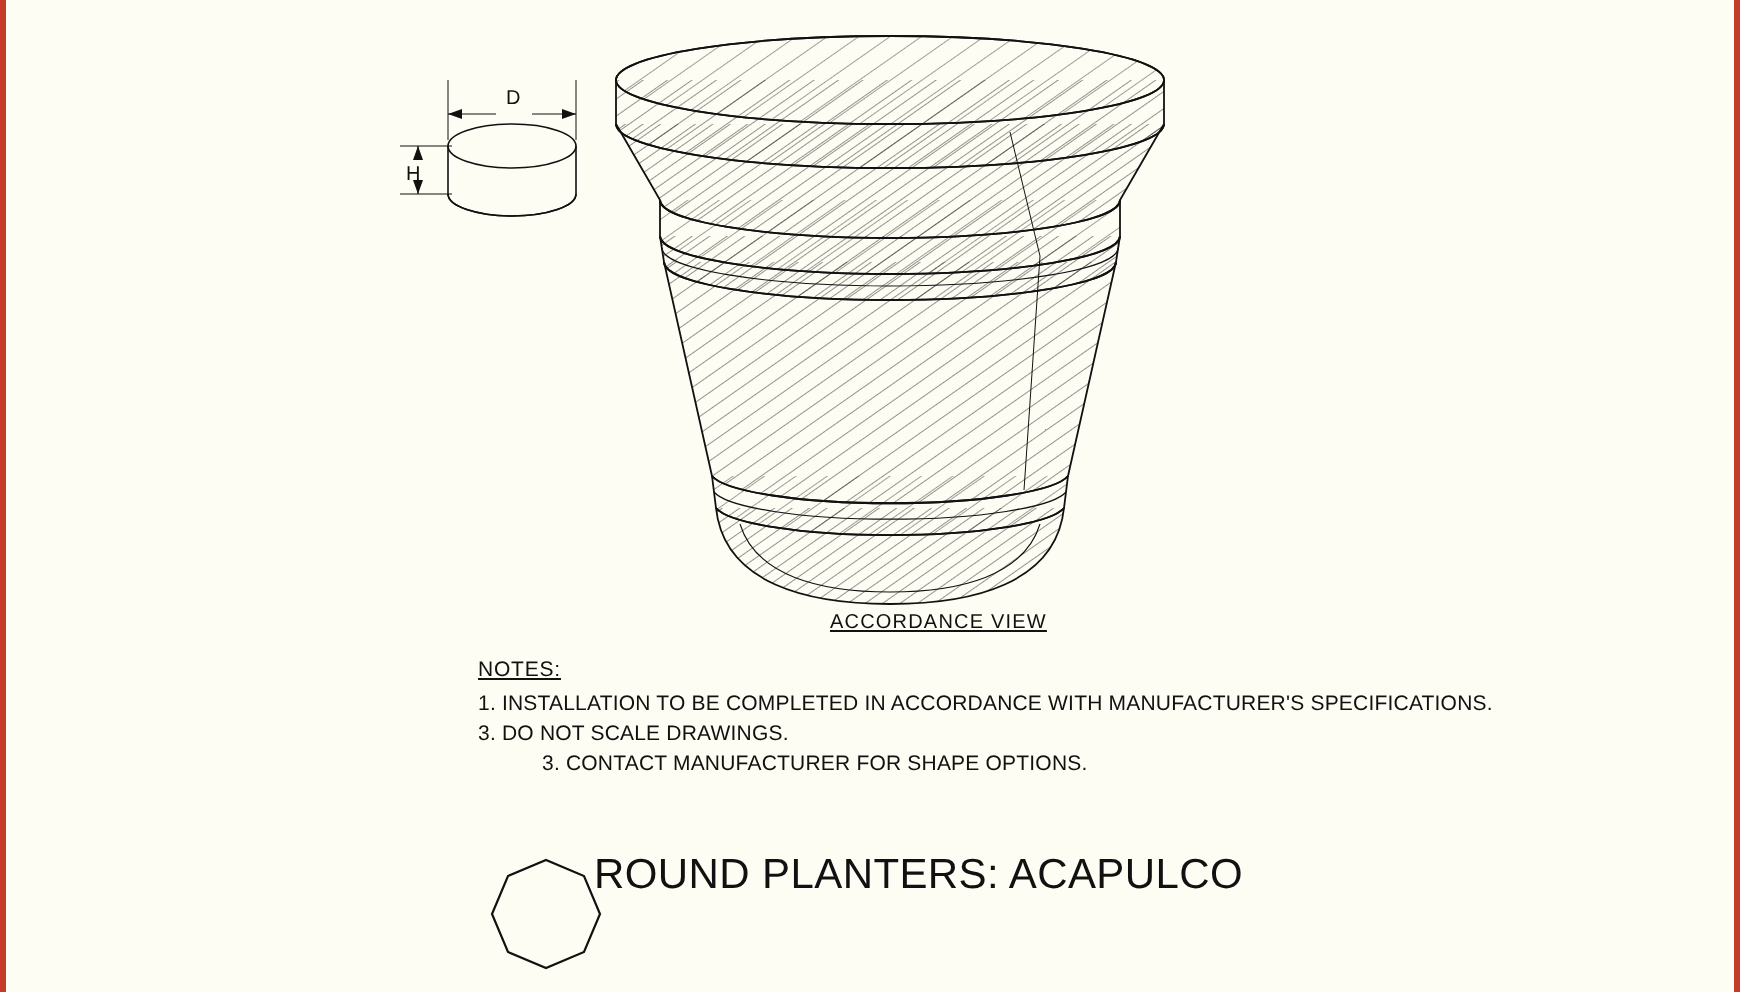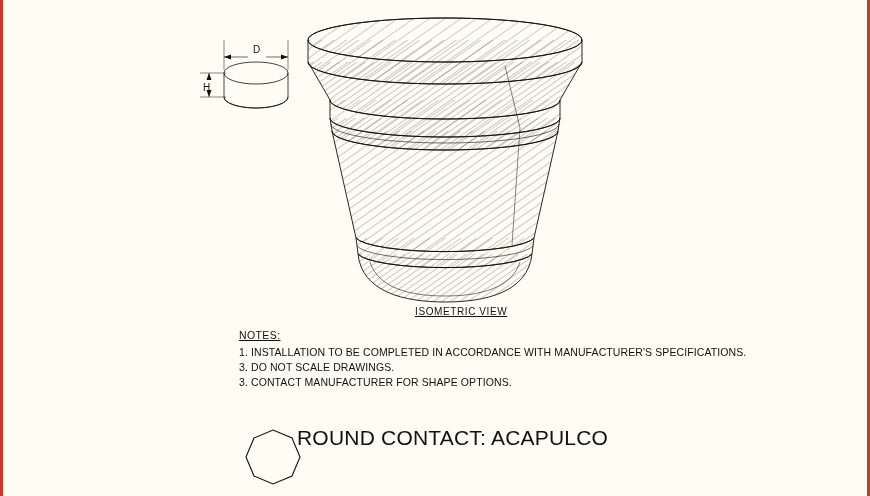--- a/index.html
+++ b/index.html
@@ -68,21 +68,21 @@
     letter-spacing: 0.4px;
   }
   .note-line {
     font-size: 10.5px;
     left: 239px;
     letter-spacing: 0.1px;
     text-align: center;
   }
   .note-1 { top: 346px; }
   .note-2 { top: 361px; }
-  .note-3 { top: 376px; }
+  .note-3 { top: 376px; margin-left: 32px; }
   .ref-number {
     font-size: 10.5px;
     left: 255px;
     top: 400px;
     letter-spacing: 0.1px;
   }
   .title-text {
     position: absolute;
     left: 297px;
     top: 426px;
@@ -168,22 +168,22 @@
 
     <g stroke="#111111" stroke-width="1.1" fill="none">
 
       <polygon points="254,438 273,430 292,438 300,457 292,476 273,484 254,476 246,457"></polygon>
     </g>
   </svg>
 
   <div class="label dim-d">D</div>
   <div class="label dim-h">H</div>
 
-  <div class="label caption-iso">ISOMETRIC VIEW</div>
+  <div class="label caption-iso">ACCORDANCE VIEW</div>
 
   <div class="label notes-title">NOTES:</div>
   <div class="label note-line note-1">1.  INSTALLATION TO BE COMPLETED IN ACCORDANCE WITH MANUFACTURER'S SPECIFICATIONS.</div>
   <div class="label note-line note-2">3.  DO NOT SCALE DRAWINGS.</div>
   <div class="label note-line note-3">3.  CONTACT MANUFACTURER FOR SHAPE OPTIONS.</div>
 
-  <div class="title-text">ROUND CONTACT: ACAPULCO</div>
+  <div class="title-text">ROUND PLANTERS: ACAPULCO</div>
 
 </div>
 
 </body></html>

